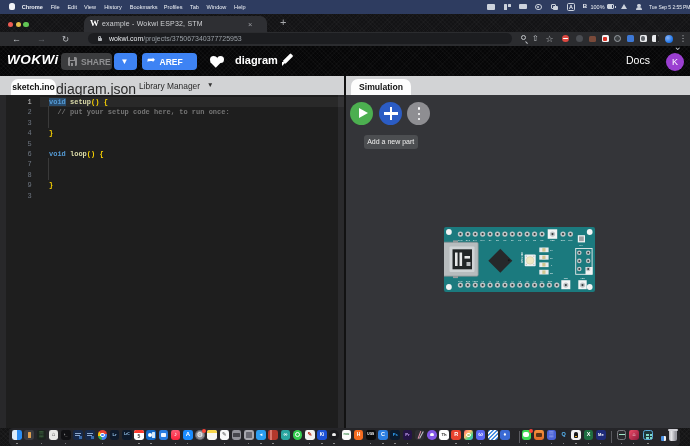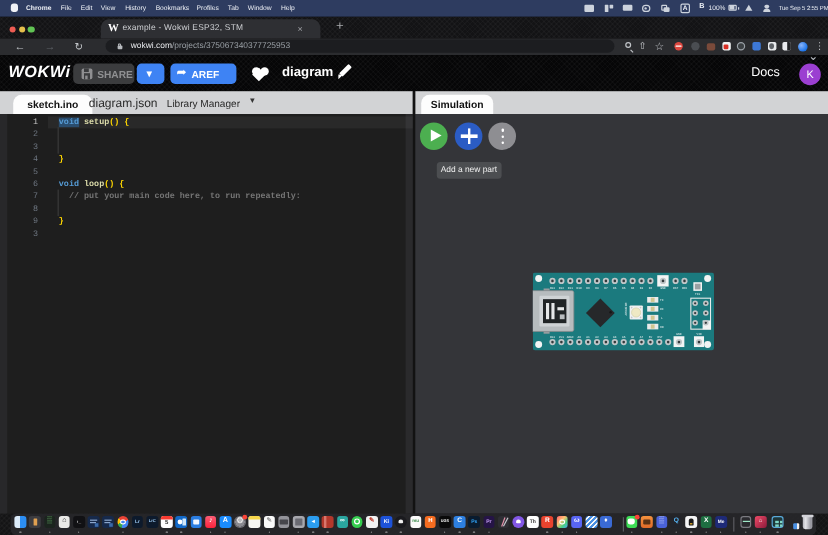--- a/index.html
+++ b/index.html
@@ -147,22 +147,22 @@
     <div style="position:absolute; left:281px; top:8px; width:13px; height:13px;">
       <div style="position:absolute; left:4.5px; top:-1px; width:4px; height:11px; background:#fff; border-radius:1px 1px 0 0; transform:rotate(45deg);"></div>
       <div style="position:absolute; left:0.8px; top:8.2px; width:0; height:0; border-top:4px solid #fff; border-right:4px solid transparent; transform:rotate(0deg);"></div>
     </div>
     <span style="position:absolute; left:626px; top:8.5px; color:#fff; font-size:10.5px;">Docs</span>
     <div style="position:absolute; left:666px; top:7.5px; width:18px; height:18px; border-radius:50%; background:#9b3fd1; color:#fff; font-size:9px; text-align:center; line-height:18px;">K</div>
   </div>
   <span class="abs" style="left:673.5px; top:41px; color:#b8bcc2; font-size:10px; z-index:5;">⌄</span>
 
   <div id="tabsL" class="abs">
-    <div class="ftab" style="left:11px; width:66px; font-size:8.6px; line-height:16.3px;">sketch.ino</div>
-    <span style="position:absolute; left:74px; top:5.5px; font-size:10px; color:#2a2a2a;">diagram.json</span>
+    <div class="ftab" style="left:11px; width:45px; font-size:8.6px; line-height:16.3px;">sketch.ino</div>
+    <span style="position:absolute; left:56px; top:5.5px; font-size:14px; color:#2a2a2a;">diagram.json</span>
     <span style="position:absolute; left:139px; top:5.5px; font-size:8.4px; color:#2a2a2a;">Library Manager</span>
     <span style="position:absolute; left:207px; top:5px; font-size:6.5px; color:#333;">▼</span>
   </div>
   <div id="tabsR" class="abs">
     <div class="ftab" style="left:5px; width:60px; font-size:8.6px; line-height:16.3px;">Simulation</div>
   </div>
   <div class="abs" style="left:344px; top:75.5px; width:2px; height:371px; background:#121212;"></div>
 
   <div id="editor" class="abs">
     <div style="position:absolute; left:0; top:0; width:5.5px; height:351px; background:#28282a;"></div>
@@ -174,23 +174,23 @@
     <div class="ln" style="top:12.2px;">2</div>
     <div class="ln" style="top:22.6px;">3</div>
     <div class="ln" style="top:33px;">4</div>
     <div class="ln" style="top:43.5px;">5</div>
     <div class="ln" style="top:53.9px;">6</div>
     <div class="ln" style="top:64.3px;">7</div>
     <div class="ln" style="top:74.7px;">8</div>
     <div class="ln" style="top:85.1px;">9</div>
     <div class="ln" style="top:95.5px;">3</div>
     <div class="cl" style="top:1.8px;"><span style="background:#2a4d6e;color:#569cd6;">void</span> <span style="color:#dcdcaa;">setup</span><span style="color:#ffd700;">()</span> <span style="color:#ffd700;">{</span></div>
+    <div class="cl" style="top:12.2px; color:#757575;">  // put your setup code here, to run once:</div>
     <div class="cl" style="top:33px; color:#ffd700;">}</div>
     <div class="cl" style="top:53.9px;"><span style="color:#569cd6;">void</span> <span style="color:#dcdcaa;">loop</span><span style="color:#ffd700;">()</span> <span style="color:#ffd700;">{</span></div>
-    <div class="cl" style="top:64.3px; color:#757575;">  // put your main code here, to run repeatedly:</div>
     <div class="cl" style="top:85.1px; color:#ffd700;">}</div>
   </div>
 
   <div id="canvas" class="abs">
     <div class="cbtn" style="left:4.2px; background:#4caf50;">
       <div style="position:absolute; left:8.5px; top:6px; width:0; height:0; border-left:9px solid #fff; border-top:5.5px solid transparent; border-bottom:5.5px solid transparent;"></div>
     </div>
     <div class="cbtn" style="left:33.4px; background:#2b5cc4;">
       <div style="position:absolute; left:4.8px; top:10.2px; width:13.4px; height:2.6px; background:#fff;"></div>
       <div style="position:absolute; left:10.2px; top:4.8px; width:2.6px; height:13.4px; background:#fff;"></div>

